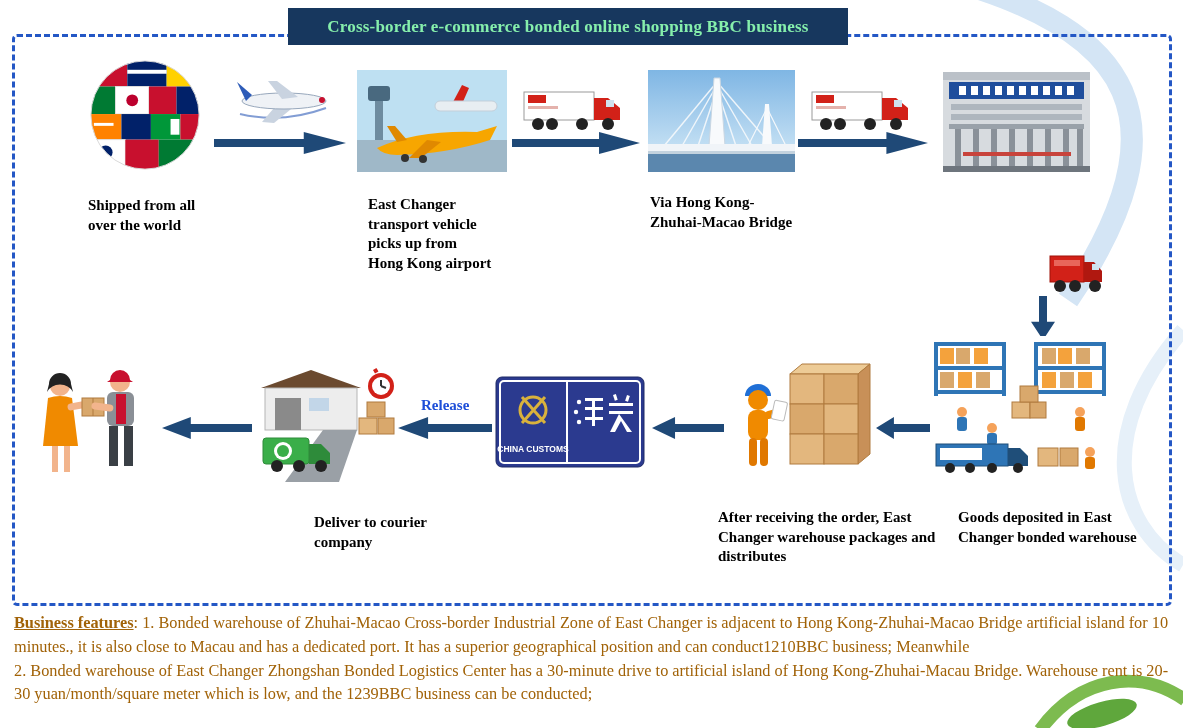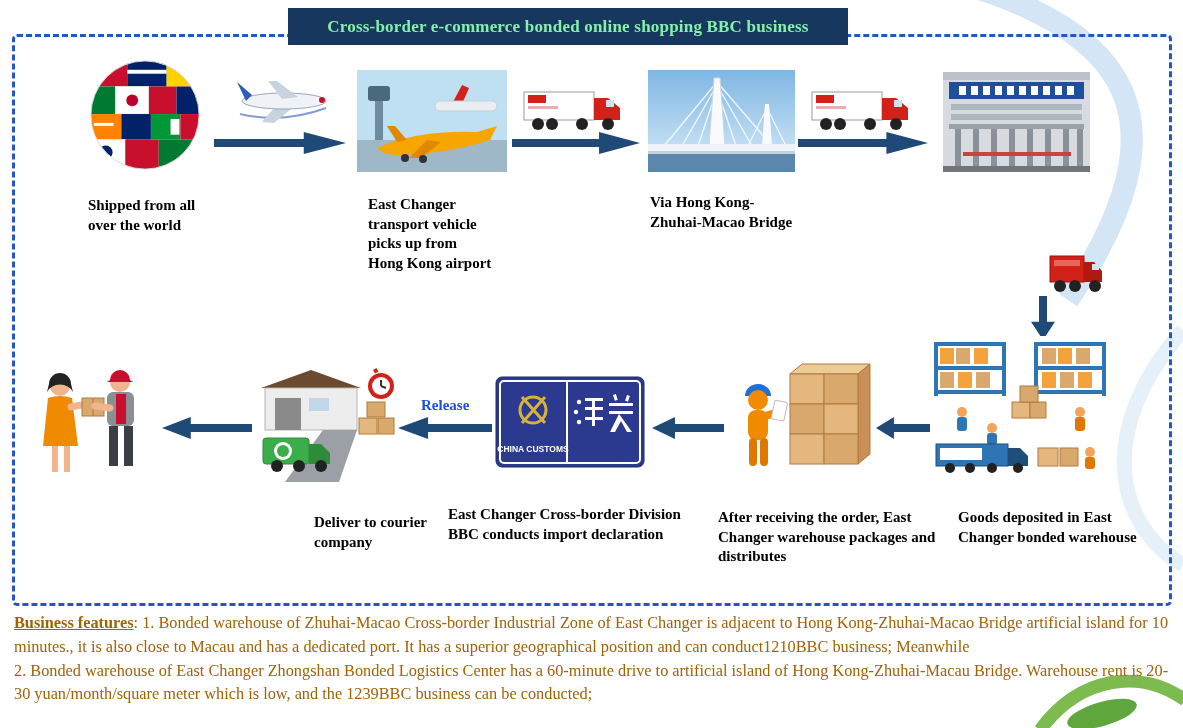--- a/index.html
+++ b/index.html
@@ -404,22 +404,21 @@
       <path d="M80 20 a10 10 0 0 1 20 0 l3 2 h-26 z" fill="#C8102E"></path>
       <rect x="77" y="32" width="27" height="34" rx="6" fill="#8A8F96"></rect>
       <rect x="86" y="34" width="10" height="30" fill="#C8102E"></rect>
       <rect x="62" y="42" width="22" height="7" rx="3.5" fill="#F2B48C" transform="rotate(8 62 42)"></rect>
       <rect x="79" y="66" width="9" height="40" fill="#3A3F45"></rect>
       <rect x="94" y="66" width="9" height="40" fill="#3A3F45"></rect>
     </svg>
   </div>
 
   <div class="caption" style="left:274px; top:513px; width:115px;margin-left:40px;">Deliver to courier company</div>
-  <div class="caption" style="left:448px; top:505px; width:248px;">East Changer Cross-border Division BBC conducts import declaration</div>
   <div class="caption" style="left:718px; top:508px; width:232px;">After receiving the order, East Changer warehouse packages and distributes</div>
   <div class="caption" style="left:958px; top:508px; width:205px;">Goods deposited in East Changer bonded warehouse</div>
 
   <div class="notes">
     <p><span class="hd">Business features</span><span>: 1. Bonded warehouse of Zhuhai-Macao Cross-border Industrial Zone of East Changer is adjacent to Hong Kong-Zhuhai-Macao Bridge artificial island for 10 minutes., it is also close to Macau and has a dedicated port. It has a superior geographical position and can conduct1210BBC business; Meanwhile</span></p>
-    <p>2. Bonded warehouse of East Changer Zhongshan Bonded Logistics Center has a 60-minute drive to artificial island of Hong Kong-Zhuhai-Macau Bridge. Warehouse rent is 20-30 yuan/month/square meter which is low, and the 1239BBC business can be conducted;</p>
+    <p>2. Bonded warehouse of East Changer Zhongshan Bonded Logistics Center has a 30-minute drive to artificial island of Hong Kong-Zhuhai-Macau Bridge. Warehouse rent is 20-30 yuan/month/square meter which is low, and the 1239BBC business can be conducted;</p>
   </div>
 
 </div>
 
 </body></html>

